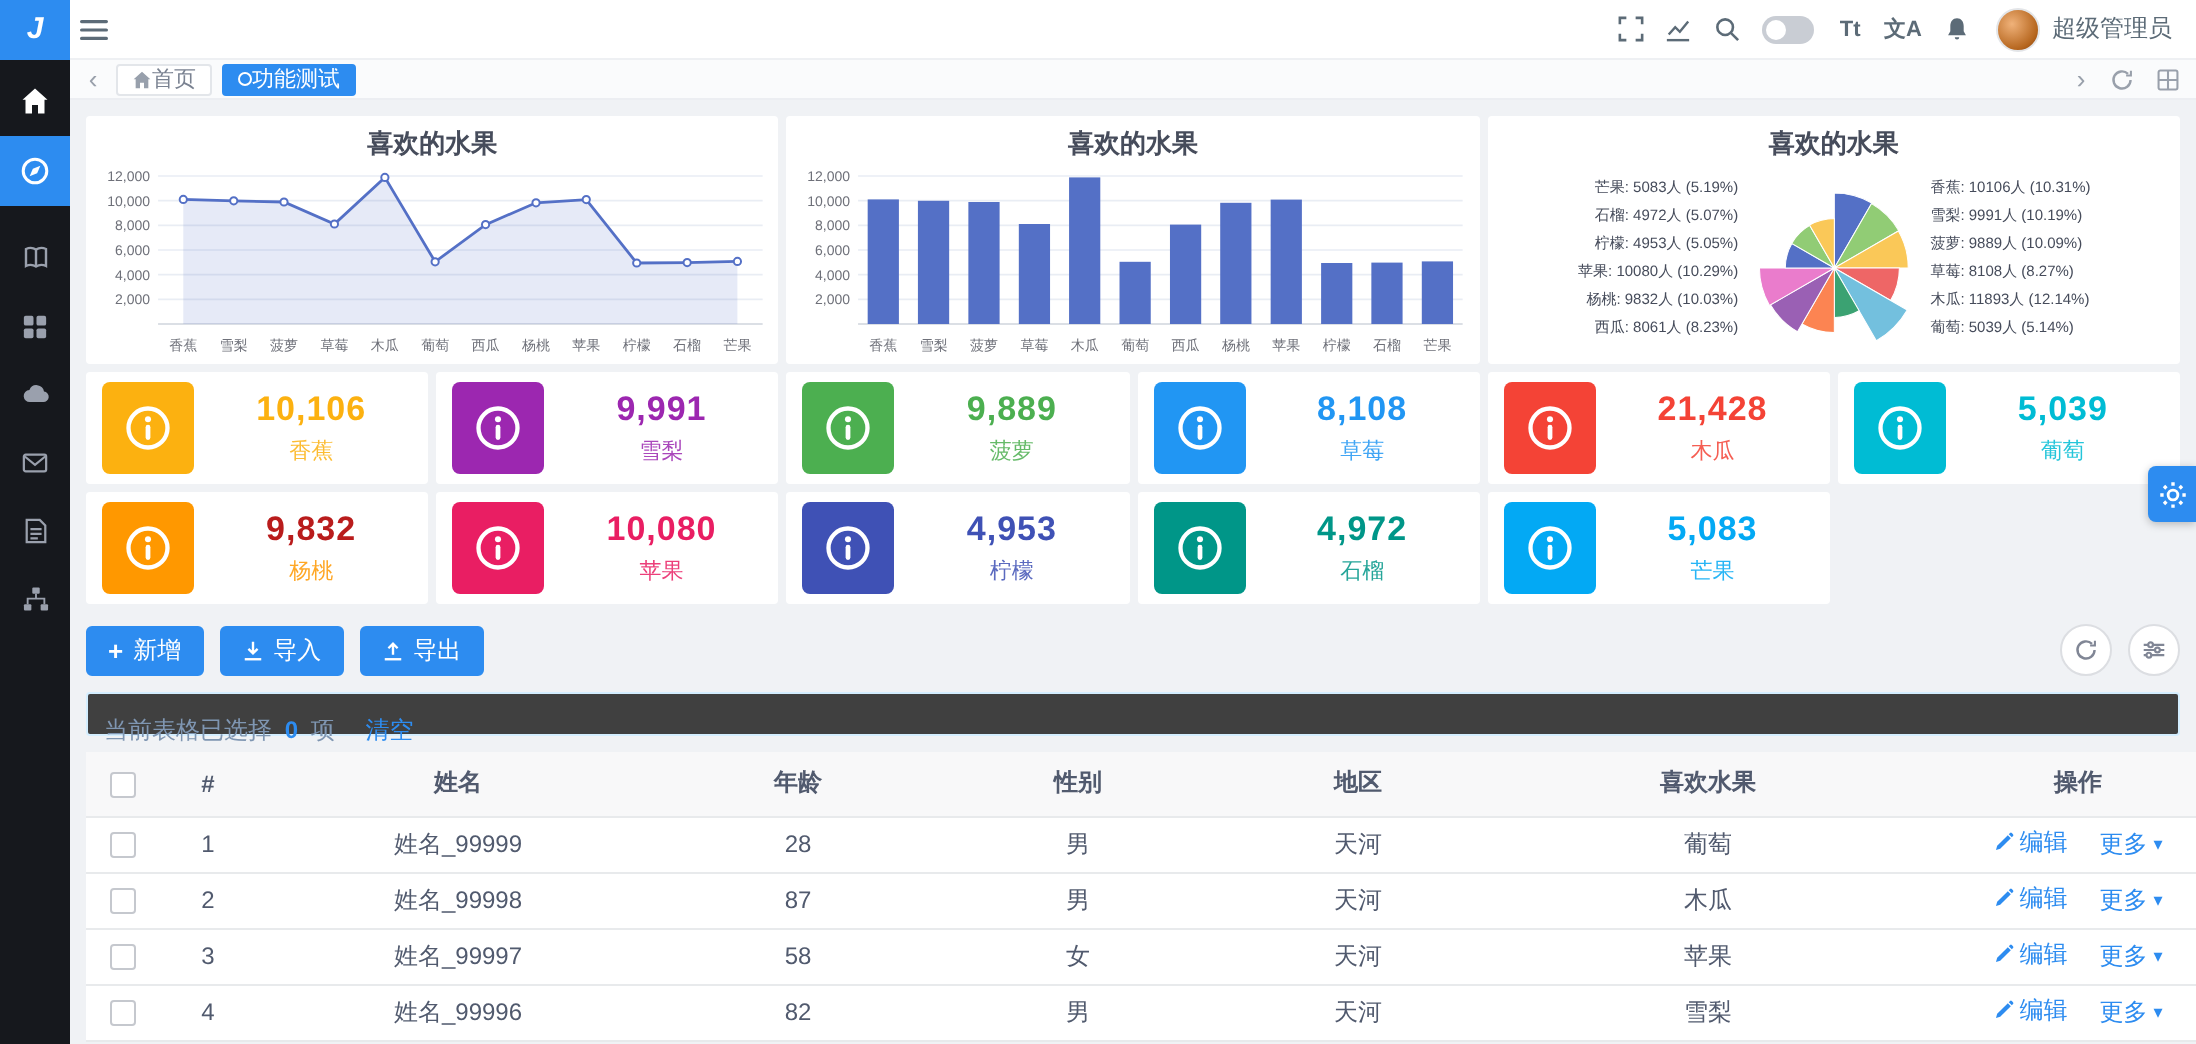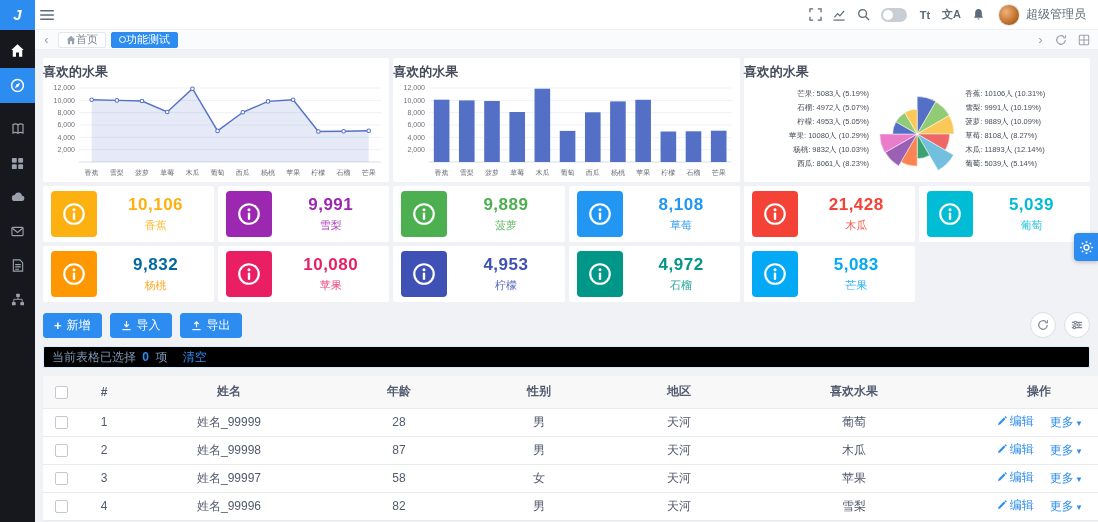--- a/index.html
+++ b/index.html
@@ -39,39 +39,39 @@
     color:#9aa0ad; cursor:pointer; }
   .side-item.home { color:#fff; margin-top:4px; }
   .side-item.active { background:#2d8cf0; color:#fff; height:35px; margin-top:2px; }
   .side-group { margin-top:10px; display:flex; flex-direction:column; gap:2px; }
 
   
   .content { position:absolute; left:35px; top:50px; width:1063px; height:472px; padding:8px; overflow:hidden; }
   .charts-row { display:flex; gap:4px; }
   .card { background:#fff; border-radius:2px; }
   .chart-card { flex:1; height:124px; padding-top:4px; }
-  .chart-title { font-size:13px; font-weight:bold; color:#464c5b; height:20px; line-height:20px; }
+  .chart-title { font-size:13px; font-weight:bold; color:#464c5b; text-align:center; height:20px; line-height:20px; }
   svg.chart { width:100%; height:98px; display:block; }
 
   .stat-grid { display:grid; grid-template-columns:repeat(6,1fr); gap:4px; margin-top:4px; }
   .stat-card { background:#fff; height:56px; display:flex; align-items:center; padding-left:8px; border-radius:2px; }
   .stat-icon { width:46px; height:46px; border-radius:4px; flex:0 0 46px; display:flex; align-items:center; justify-content:center; }
   .stat-meta { flex:1; text-align:center; }
   .stat-value { font-size:17px; font-weight:bold; letter-spacing:.5px; }
   .stat-label { font-size:11px; margin-top:3px; opacity:.85; }
 
   .toolbar { display:flex; align-items:center; gap:8px; margin-top:10px; }
   .btn { height:25px; padding:0 10px; background:#2d8cf0; border:1px solid #2d8cf0; color:#fff;
     font-size:12px; border-radius:3px; display:inline-flex; align-items:center; gap:5px; cursor:pointer; font-family:inherit; }
   .btn .plus { font-size:13px; font-weight:bold; line-height:1; }
   .circle-btn { width:26px; height:26px; border-radius:50%; border:1px solid #dcdee2; background:#fff;
     color:#808695; display:flex; align-items:center; justify-content:center; cursor:pointer; }
 
-  .select-bar { margin-top:8px; height:22px; line-height:20px; background:#000000; border:1px solid #d4eeff;
-    border-radius:2px; font-size:12px; color:#7f96b2; padding:0 8px; }
+  .select-bar { margin-top:8px; height:22px; line-height:20px; background:#404040; border:1px solid #d4eeff;
+    border-radius:2px; font-size:12px; color:#7f96b2; padding:8px 8px; }
   .sel-count { color:#2d8cf0; margin:0 3px; }
   .clear-link { color:#2d8cf0; margin-left:12px; cursor:pointer; text-decoration:none; }
 
   .data-table { width:100%; margin-top:8px; border-collapse:collapse; background:#fff; table-layout:fixed;
     font-size:12px; color:#515a6e; }
   .data-table th { background:#f8f8f9; height:32px; font-weight:bold; border-bottom:1px solid #e8eaec; text-align:center; }
   .data-table td { height:28px; border-bottom:1px solid #e8eaec; text-align:center; background:#fff; }
   .checkbox { display:inline-block; width:13px; height:13px; border:1px solid #c5c8ce; border-radius:2px;
     background:#fff; vertical-align:middle; cursor:pointer; }
   .link { color:#2d8cf0; text-decoration:none; margin:0 8px; cursor:pointer; white-space:nowrap;
@@ -418,21 +418,21 @@
       </div>
       <div class="stat-card">
         <div class="stat-icon" style="background:#ff9800">
           <svg width="26" height="26" viewBox="0 0 24 24">
             <circle cx="12" cy="12" r="9" fill="none" stroke="#fff" stroke-width="2"></circle>
             <circle cx="12" cy="8" r="1.4" fill="#fff"></circle>
             <rect x="10.9" y="10.5" width="2.2" height="7" rx="1.1" fill="#fff"></rect>
           </svg>
         </div>
         <div class="stat-meta">
-          <div class="stat-value" style="color:#0369a1">9,832</div>
+          <div class="stat-value" style="color:#b91c1c">9,832</div>
           <div class="stat-label" style="color:#ff9800">杨桃</div>
         </div>
       </div>
       <div class="stat-card">
         <div class="stat-icon" style="background:#e91e63">
           <svg width="26" height="26" viewBox="0 0 24 24">
             <circle cx="12" cy="12" r="9" fill="none" stroke="#fff" stroke-width="2"></circle>
             <circle cx="12" cy="8" r="1.4" fill="#fff"></circle>
             <rect x="10.9" y="10.5" width="2.2" height="7" rx="1.1" fill="#fff"></rect>
           </svg>

